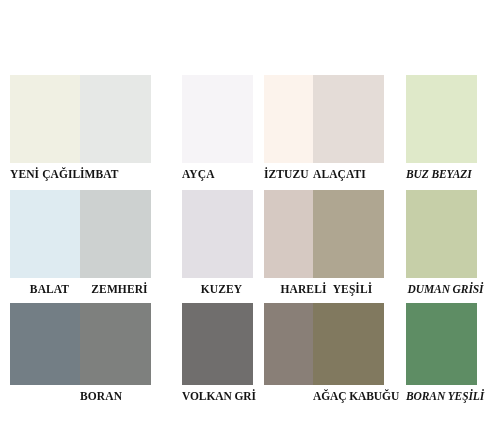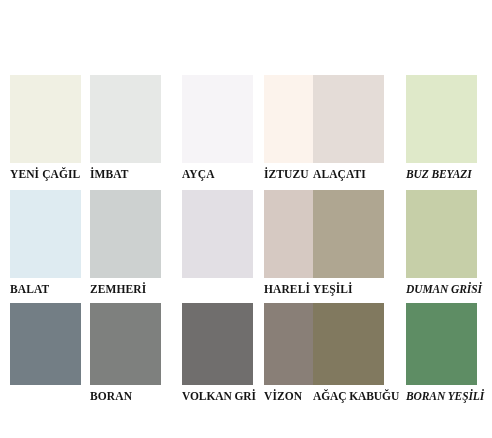--- a/index.html
+++ b/index.html
@@ -22,32 +22,32 @@
     background: #ffffff;
     box-sizing: border-box;
   }
   .palette-row {
     position: absolute;
     left: 0;
     width: 416px;
     display: block;
   }
   #row-0 { top: 75px;  height: 112px; }
-  #row-1 { top: 190px; height: 110px; }
+  #row-1 { top: 190px; height: 110px; text-align: center; }
   #row-2 { top: 303px; height: 105px; }
 
   .swatch-cell {
     position: absolute;
     top: 0;
     width: 79px;
     height: 100%;
     box-sizing: border-box;
   }
   .swatch-cell.col-0 { left: 10px; }
-  .swatch-cell.col-1 { left: 90px; }
+  .swatch-cell.col-1 { left: 80px; }
   .swatch-cell.col-2 { left: 182px; }
   .swatch-cell.col-3 { left: 236px; margin-left: 28px; }
   .swatch-cell.col-4 { left: 313px; }
   .swatch-cell.col-5 { left: 406px; font-style: italic; }
 
   .swatch-chip {
     display: block;
     width: 71px;
     height: 88px;
     box-sizing: border-box;
@@ -105,20 +105,21 @@
     <div class="swatch-cell col-0">
       <span class="swatch-chip" style="background-color: rgb(222, 235, 241);"></span>
       <span class="swatch-label">BALAT</span>
     </div>
     <div class="swatch-cell col-1">
       <span class="swatch-chip" style="background-color: rgb(205, 209, 208);"></span>
       <span class="swatch-label">ZEMHERİ</span>
     </div>
     <div class="swatch-cell col-2">
       <span class="swatch-chip" style="background-color: rgb(226, 223, 228);"></span>
+      <span class="swatch-label">KUZEY</span>
     </div>
     <div class="swatch-cell col-3">
       <span class="swatch-chip" style="background-color: rgb(214, 201, 194);"></span>
       <span class="swatch-label">HARELİ</span>
     </div>
     <div class="swatch-cell col-4">
       <span class="swatch-chip" style="background-color: rgb(175, 166, 145);"></span>
       <span class="swatch-label">YEŞİLİ</span>
     </div>
     <div class="swatch-cell col-5">
@@ -134,21 +135,20 @@
     <div class="swatch-cell col-1">
       <span class="swatch-chip" style="background-color: rgb(126, 128, 126);"></span>
       <span class="swatch-label">BORAN</span>
     </div>
     <div class="swatch-cell col-2">
       <span class="swatch-chip" style="background-color: rgb(112, 110, 109);"></span>
       <span class="swatch-label wide">VOLKAN GRİ</span>
     </div>
     <div class="swatch-cell col-3">
       <span class="swatch-chip" style="background-color: rgb(137, 127, 119);"></span>
-      <span class="swatch-label">VİZON</span>
     </div>
     <div class="swatch-cell col-4">
       <span class="swatch-chip" style="background-color: rgb(129, 121, 95);"></span>
       <span class="swatch-label wide">AĞAÇ KABUĞU</span>
     </div>
     <div class="swatch-cell col-5">
       <span class="swatch-chip" style="background-color: rgb(94, 141, 100);"></span>
       <span class="swatch-label wide">BORAN YEŞİLİ</span>
     </div>
   </div>

